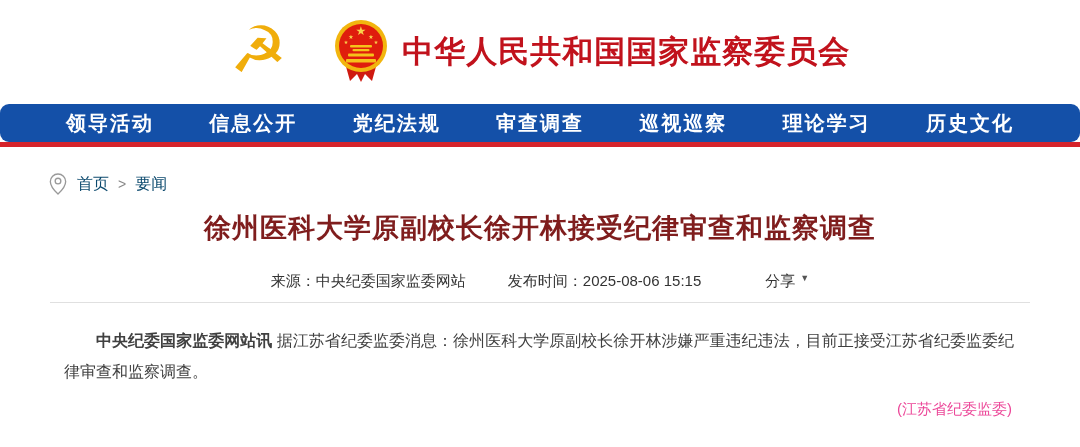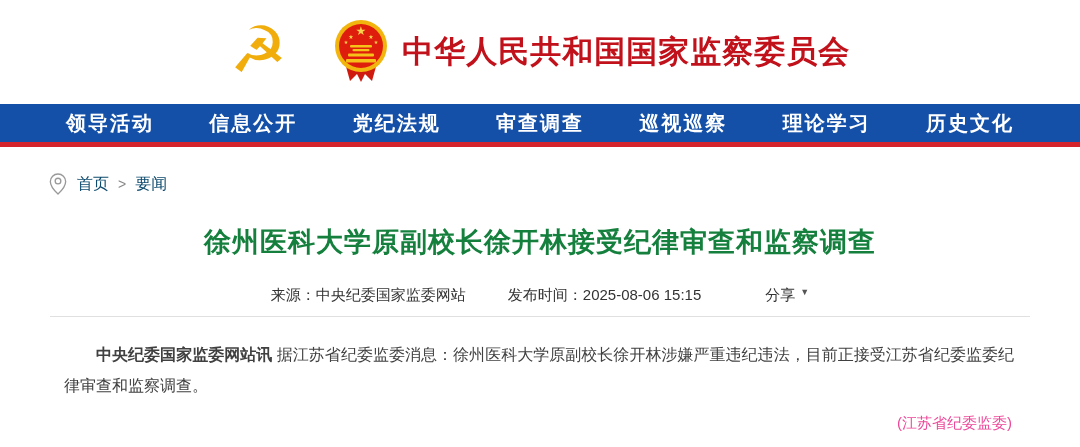--- a/index.html
+++ b/index.html
@@ -26,40 +26,41 @@
     font-weight:bold; color:#c1121c; letter-spacing:1px; white-space:nowrap;
   }
   .org-title.left  { font-size:33px; }
   .org-title.right { font-size:31px; }
 
   
   .main-nav {
     height:38px; background:#1450a8;
     display:flex; align-items:center; justify-content:space-between;
     padding:0 66px;
+    border-radius:9px;
   }
   .nav-item {
     color:#fff; font-size:20px; font-weight:bold; letter-spacing:2px;
     text-decoration:none; cursor:pointer; white-space:nowrap;
   }
   .red-line { height:5px; background:#d5232b; }
 
   
   .breadcrumb {
     margin:25px 0 0 48px; display:flex; align-items:center; gap:9px;
     font-size:16px; color:#666;
   }
   .breadcrumb a { color:#0c4a6e; text-decoration:none; cursor:pointer; }
   .crumb-sep { color:#888; font-size:14px; }
   .pin-icon { flex:0 0 auto; display:block; }
 
   
   .article-title {
-    margin-top:28px; text-align:center;
-    font-size:27px; font-weight:bold; color:#15803d; letter-spacing:1px;
+    margin-top:14px; text-align:center;
+    font-size:27px; font-weight:bold; color:#7f1d1d; letter-spacing:1px;
   }
   .meta {
     margin-top:26px; display:flex; justify-content:center; align-items:center;
     font-size:15px; color:#333;
   }
   .meta .publish { margin-left:42px; }
   .meta .share { margin-left:64px; cursor:pointer; display:inline-flex; align-items:flex-start; }
   .meta .caret { font-size:9px; color:#555; margin-left:5px; transform:translateY(1px); }
   .divider { margin:11px 50px 0; border-top:1px solid #e0e0e0; }
 

